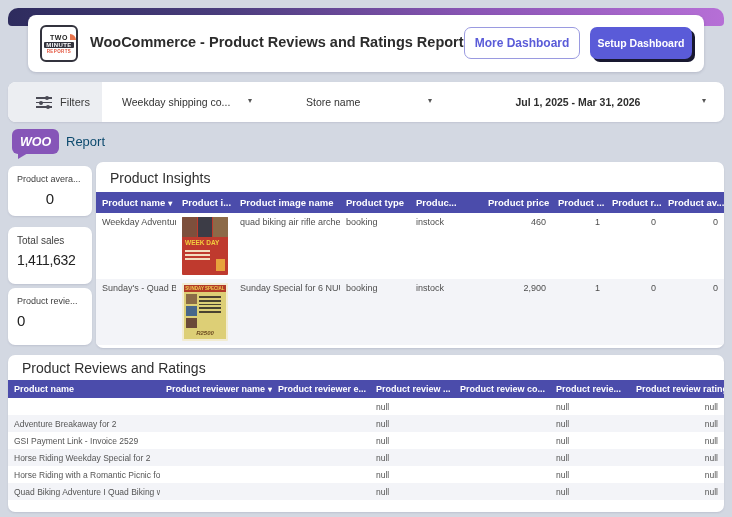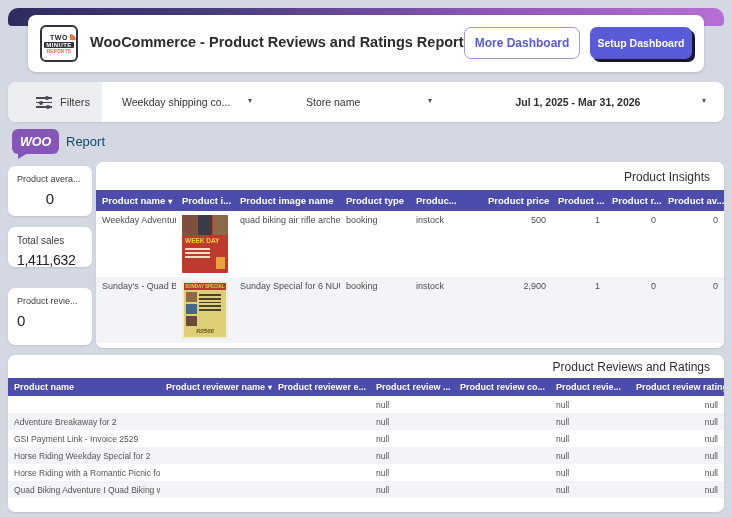--- a/index.html
+++ b/index.html
@@ -49,32 +49,32 @@
   .woo-row { position:absolute; left:12px; top:129px; display:flex; align-items:center; gap:7px; }
   .woo-badge { position:relative; width:47px; height:25px; background:#8655b8; border-radius:6px;
     color:#fff; font-weight:bold; font-style:italic; font-size:12.5px; display:flex; align-items:center; justify-content:center; }
   .woo-badge:after { content:""; position:absolute; left:6px; bottom:-5px; border:5px solid transparent;
     border-top-color:#8655b8; border-left-color:#8655b8; border-width:3px 5px; }
   .woo-report { font-size:13px; font-weight:normal; color:#0c4a6e; }
 
   
   .kpi { position:absolute; left:8px; width:84px; background:#fff; border-radius:7px;
     box-shadow:0 1px 2px rgba(40,40,80,.12); padding:8px 9px 4px 9px; }
-  .kpi-1 { top:166px; height:50px; } .kpi-2 { top:227px; height:40px; } .kpi-3 { top:288px; height:57px; }
+  .kpi-1 { top:166px; height:50px; } .kpi-2 { top:227px; height:57px; } .kpi-3 { top:288px; height:57px; }
   .kpi-label { font-size:9px; color:#3d3d3d; white-space:nowrap; overflow:hidden; }
   .kpi-value { font-size:15px; color:#222; margin-top:6px; }
   .kpi-1 .kpi-value { text-align:center; }
   .kpi-2 .kpi-label { font-size:10px; }
   .kpi-2 .kpi-value { font-size:14px; letter-spacing:-.3px; }
 
   
   .panel { position:absolute; background:#fff; border-radius:7px; box-shadow:0 1px 2px rgba(40,40,80,.12); overflow:hidden; }
   .panel-insights { left:96px; top:162px; width:628px; height:186px; }
   .panel-reviews { left:8px; top:355px; width:716px; height:157px; }
-  .panel-title { font-size:12px; color:#2f2f2f; padding:8px 14px 6px 14px;text-align:right; }
+  .panel-title { font-size:14px; color:#2f2f2f; padding:8px 14px 6px 14px; }
   .panel-reviews .panel-title { padding:5px 14px 4px 14px; }
 
   table { width:100%; border-collapse:collapse; table-layout:fixed; }
   thead th { background:#4b4cab; color:#fff; font-size:9.5px; font-weight:bold; text-align:left;
     padding:5px 6px; white-space:nowrap; overflow:hidden; cursor:pointer; }
   tbody td { font-size:9px; color:#4e4e4e; padding:4px 6px; vertical-align:top;
     white-space:nowrap; overflow:hidden; }
   .num { text-align:right; }
   tbody tr:nth-child(even) { background:#f3f4f8; }
   .sort { font-size:8px; margin-left:3px; }
@@ -197,21 +197,21 @@
                   <i></i>
                   <i></i>
                   <i></i>
                 </div>
               <div class="pr-badge"></div>
             </div>
           </td>
           <td>quad biking air rifle archery ...</td>
           <td>booking</td>
           <td>instock</td>
-          <td class="num">500</td>
+          <td class="num">460</td>
           <td class="num">1</td>
           <td class="num">0</td>
           <td class="num">0</td>
         </tr>
         <tr>
           <td>Sunday's - Quad Bi...</td>
           <td>
             <div class="poster poster-yellow">
               <div class="py-top">SUNDAY SPECIAL</div>
               <div class="py-body">

